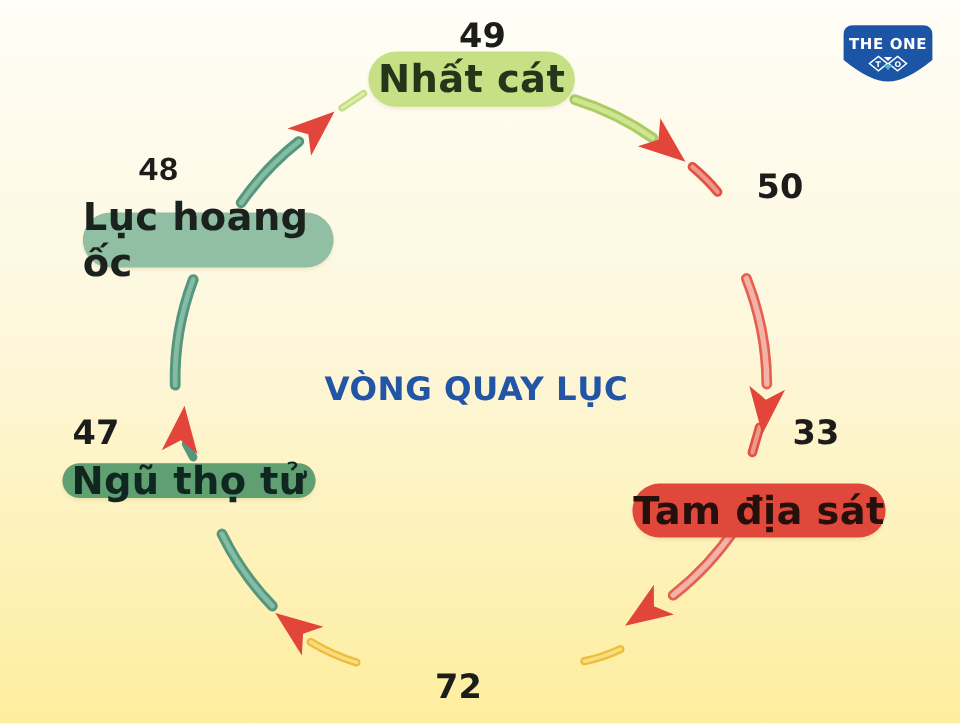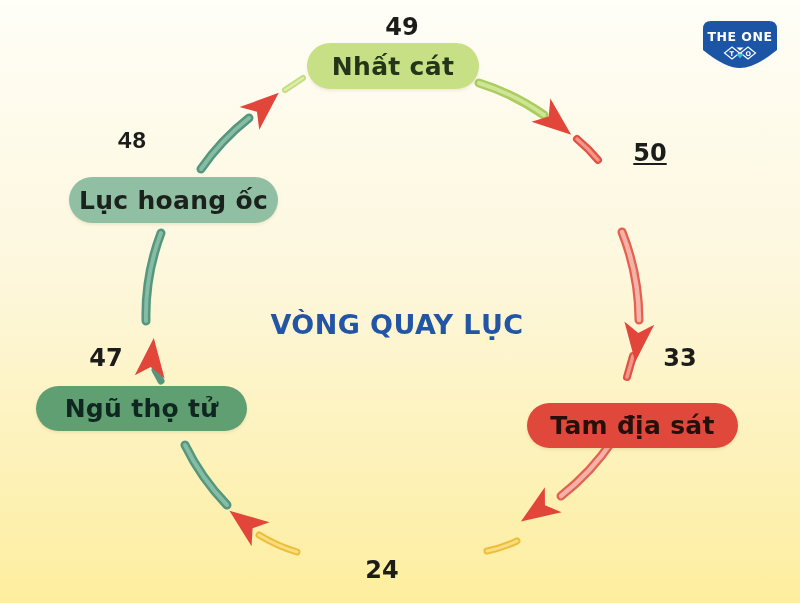--- a/index.html
+++ b/index.html
@@ -4,38 +4,38 @@
 <style>
   html,body{margin:0;padding:0;background:#fff;}
   #stage{
     position:relative;width:800px;height:603px;overflow:hidden;
     background:linear-gradient(180deg,#fffef7 0%,#fdf7dd 45%,#fdee9e 100%);
     font-family:"DejaVu Sans",sans-serif;
   }
   #arrow-layer{position:absolute;left:0;top:0;width:800px;height:603px;}
   .pill{
     position:absolute;display:flex;align-items:center;justify-content:center;
-    border-radius:24px;font-weight:700;font-size:25px;letter-spacing:.3px;
+    border-radius:24px;font-weight:700;font-size:32px;letter-spacing:.3px;
     box-shadow:0 2px 3px rgba(120,90,20,.10);
   }
   .num{
     position:absolute;width:48px;text-align:center;
-    font-weight:700;font-size:24px;color:#1c1c1a;
+    font-weight:700;font-size:28px;color:#1c1c1a;
   }
   .p0{left:307px;top:43px;width:172px;height:46px;}
   .p1{left:529px;top:177px;width:187px;height:46px;}
   .p2{left:527px;top:403px;width:211px;height:45px;}
   .p3{left:303px;top:511px;width:185px;height:45px;}
-  .p4{left:36px;top:386px;width:211px;height:45px;}
+  .p4{left:52px;top:386px;width:211px;height:29px;}
   .p5{left:69px;top:177px;width:209px;height:46px;}
   .n0{left:378px;top:13px;}
   .n1{left:626px;top:139px;}
   .n2{left:656px;top:344px;}
   .n3{left:358px;top:556px;}
-  .n4{left:82px;top:344px;}
+  .n4{left:56px;top:344px;}
   .n5{left:108px;top:128px;font-family:Liberation Mono, monospace;}
   #center-title{
     position:absolute;left:222px;top:262px;width:350px;
     text-align:center;font-weight:700;font-size:27px;line-height:38px;
     letter-spacing:.4px;
   }
   #logo{position:absolute;left:701px;top:20px;width:78px;height:50px;}
 </style>
 </head>
 <body>
@@ -91,23 +91,23 @@
     <g transform="translate(266,104) rotate(-41)">
       <path d="M -22 -15 L 17 0 L -22 15 L -12 0 Z" fill="#e2453a"></path>
       </g>
   </svg>
 
   <div id="center-title" style="color: rgb(35, 85, 167); margin-top: 44px;">
     <div>VÒNG QUAY LỤC</div>
   </div>
 
   <div class="num n0" style="color: rgb(28, 28, 26);">49</div>
-  <div class="num n1" style="color: rgb(28, 28, 26); text-decoration: underline;">50</div>
+  <div class="num n1" style="color: rgb(28, 28, 26);">50</div>
   <div class="num n2" style="color: rgb(28, 28, 26);">33</div>
-  <div class="num n3" style="color: rgb(28, 28, 26);">24</div>
+  <div class="num n3" style="color: rgb(28, 28, 26);">72</div>
   <div class="num n4" style="color: rgb(28, 28, 26);">47</div>
   <div class="num n5" style="color: rgb(28, 28, 26);">48</div>
 
   <div class="pill p0" style="background-color: rgb(199, 224, 134); color: rgb(36, 54, 26);">Nhất cát</div>
   <div class="pill p2" style="background-color: rgb(225, 72, 60); color: rgb(37, 16, 12);">Tam địa sát</div>
   <div class="pill p4" style="background-color: rgb(96, 159, 113); color: rgb(16, 38, 32);">Ngũ thọ tử</div>
   <div class="pill p5" style="background-color: rgb(145, 191, 163); color: rgb(27, 33, 28);">Lục hoang ốc</div>
 
   <svg id="logo" viewBox="0 0 78 50">
     <path d="M 10 1 H 68 Q 76 1 76 9 V 30 Q 54 48 39 48 Q 24 48 2 30 V 9 Q 2 1 10 1 Z" fill="#1c55a6"></path>

